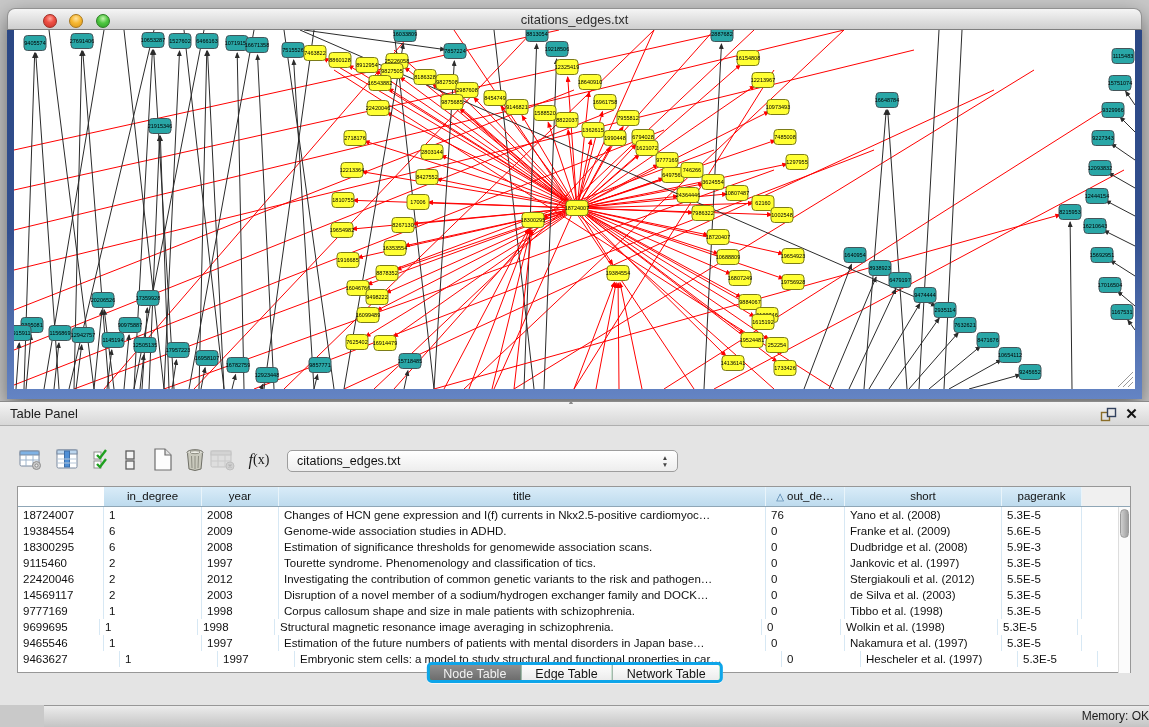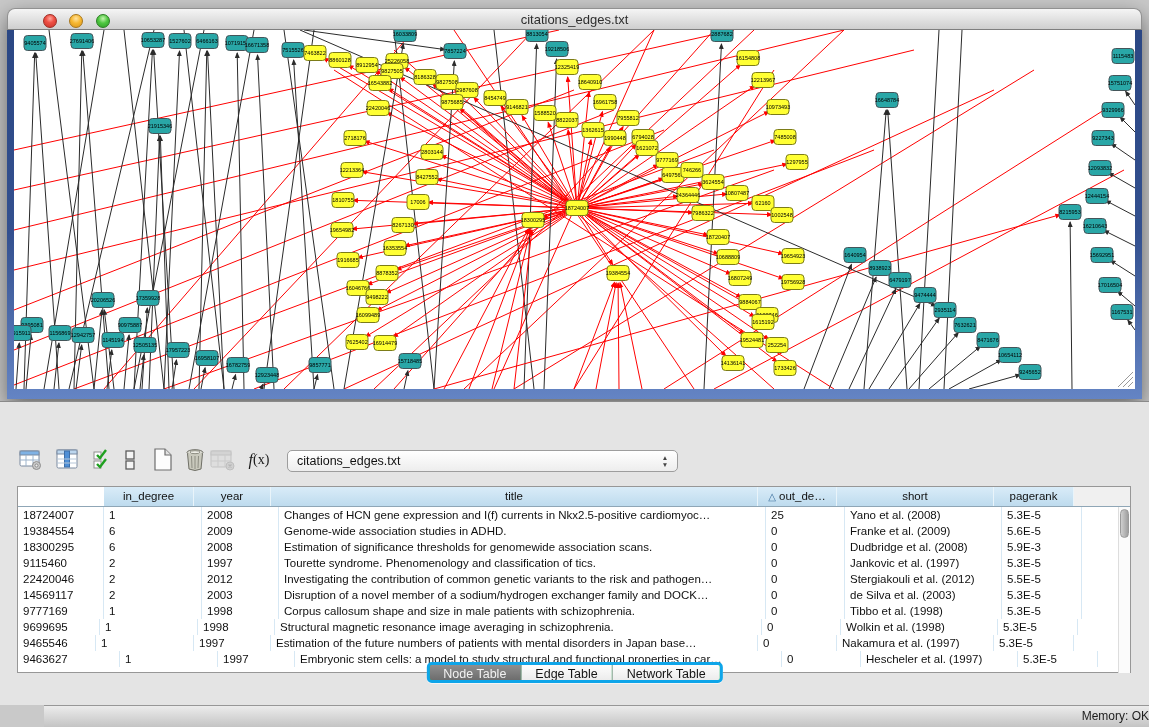--- a/index.html
+++ b/index.html
@@ -735,20 +735,31 @@
             <line x1="1104" y1="357" x2="1119" y2="342"></line>
             <line x1="1109" y1="357" x2="1119" y2="347"></line>
             <line x1="1114" y1="357" x2="1119" y2="352"></line>
           </g>
         </svg>
     </div>
   </div>
 </div>
 
 <div class="table-panel">
+  <div class="panel-header">
+    <div class="splitter-grip">▲</div>
+    <span class="ph-title">Table Panel</span>
+    <span class="ph-btn ph-float">
+      <svg width="17" height="17" viewBox="0 0 17 17">
+        <rect x="1.5" y="6.5" width="8" height="8" fill="none" stroke="#8a6d28" stroke-width="1.4"></rect>
+        <rect x="7.5" y="2.5" width="8" height="8" fill="#e9e9e9" stroke="#33425e" stroke-width="1.4"></rect>
+      </svg>
+    </span>
+    <span class="ph-btn ph-close">✕</span>
+  </div>
 
   <span class="toolbar-icon" style="left:18px">
     <svg width="24" height="22" viewBox="0 0 24 22">
       <rect x="1" y="2" width="19" height="15" rx="1.5" fill="#fff" stroke="#7a8aa0"></rect>
       <rect x="1" y="2" width="19" height="4" fill="#7fb2e5" stroke="#7a8aa0"></rect>
       <line x1="7" y1="6" x2="7" y2="17" stroke="#9db4cc"></line>
         <line x1="14" y1="6" x2="14" y2="17" stroke="#9db4cc"></line>
       <line x1="1" y1="11" x2="20" y2="11" stroke="#9db4cc"></line>
       <circle cx="17.5" cy="16.5" r="4" fill="#c9c9c9" stroke="#8c8c8c"></circle>
       <circle cx="17.5" cy="16.5" r="1.5" fill="#efefef" stroke="#8c8c8c"></circle>
@@ -810,35 +821,35 @@
     <span>citations_edges.txt</span>
     <span class="stepper">
         <span>▲</span>
         <span>▼</span>
       </span>
   </div>
 
   <div class="tbl">
     <div class="tbl-header" id="tbl-header">
         <div class="th gray" style="width:86px">name</div>
-        <div class="th" style="width:90px">in_degree</div>
+        <div class="th" style="width:98px">in_degree</div>
         <div class="th" style="width:77px">year</div>
         <div class="th" style="width:487px">title</div>
         <div class="th" style="width:79px"><span class="sort-tri">△</span>out_de…</div>
         <div class="th" style="width:157px">short</div>
         <div class="th" style="width:80px">pagerank</div>
         <div class="th th-fill"></div>
       </div>
     <div id="tbl-body">
         <div class="tr">
           <div class="td" style="width:86px">18724007</div>
           <div class="td" style="width:98px">1</div>
           <div class="td" style="width:77px">2008</div>
           <div class="td" style="width:487px">Changes of HCN gene expression and I(f) currents in Nkx2.5-positive cardiomyoc…</div>
-          <div class="td" style="width:79px">25</div>
+          <div class="td" style="width:79px">76</div>
           <div class="td" style="width:157px">Yano et al. (2008)</div>
           <div class="td" style="width:80px">5.3E-5</div>
         </div>
         <div class="tr">
           <div class="td" style="width:86px">19384554</div>
           <div class="td" style="width:98px">6</div>
           <div class="td" style="width:77px">2009</div>
           <div class="td" style="width:487px">Genome-wide association studies in ADHD.</div>
           <div class="td" style="width:79px">0</div>
           <div class="td" style="width:157px">Franke et al. (2009)</div>
@@ -892,21 +903,21 @@
         <div class="tr">
           <div class="td" style="width:82px">9699695</div>
           <div class="td" style="width:98px">1</div>
           <div class="td" style="width:77px">1998</div>
           <div class="td" style="width:487px">Structural magnetic resonance image averaging in schizophrenia.</div>
           <div class="td" style="width:79px">0</div>
           <div class="td" style="width:157px">Wolkin et al. (1998)</div>
           <div class="td" style="width:80px">5.3E-5</div>
         </div>
         <div class="tr">
-          <div class="td" style="width:78px">9465546</div>
+          <div class="td" style="width:86px">9465546</div>
           <div class="td" style="width:98px">1</div>
           <div class="td" style="width:77px">1997</div>
           <div class="td" style="width:487px">Estimation of the future numbers of patients with mental disorders in Japan base…</div>
           <div class="td" style="width:79px">0</div>
           <div class="td" style="width:157px">Nakamura et al. (1997)</div>
           <div class="td" style="width:80px">5.3E-5</div>
         </div>
         <div class="tr">
           <div class="td" style="width:102px">9463627</div>
           <div class="td" style="width:98px">1</div>

